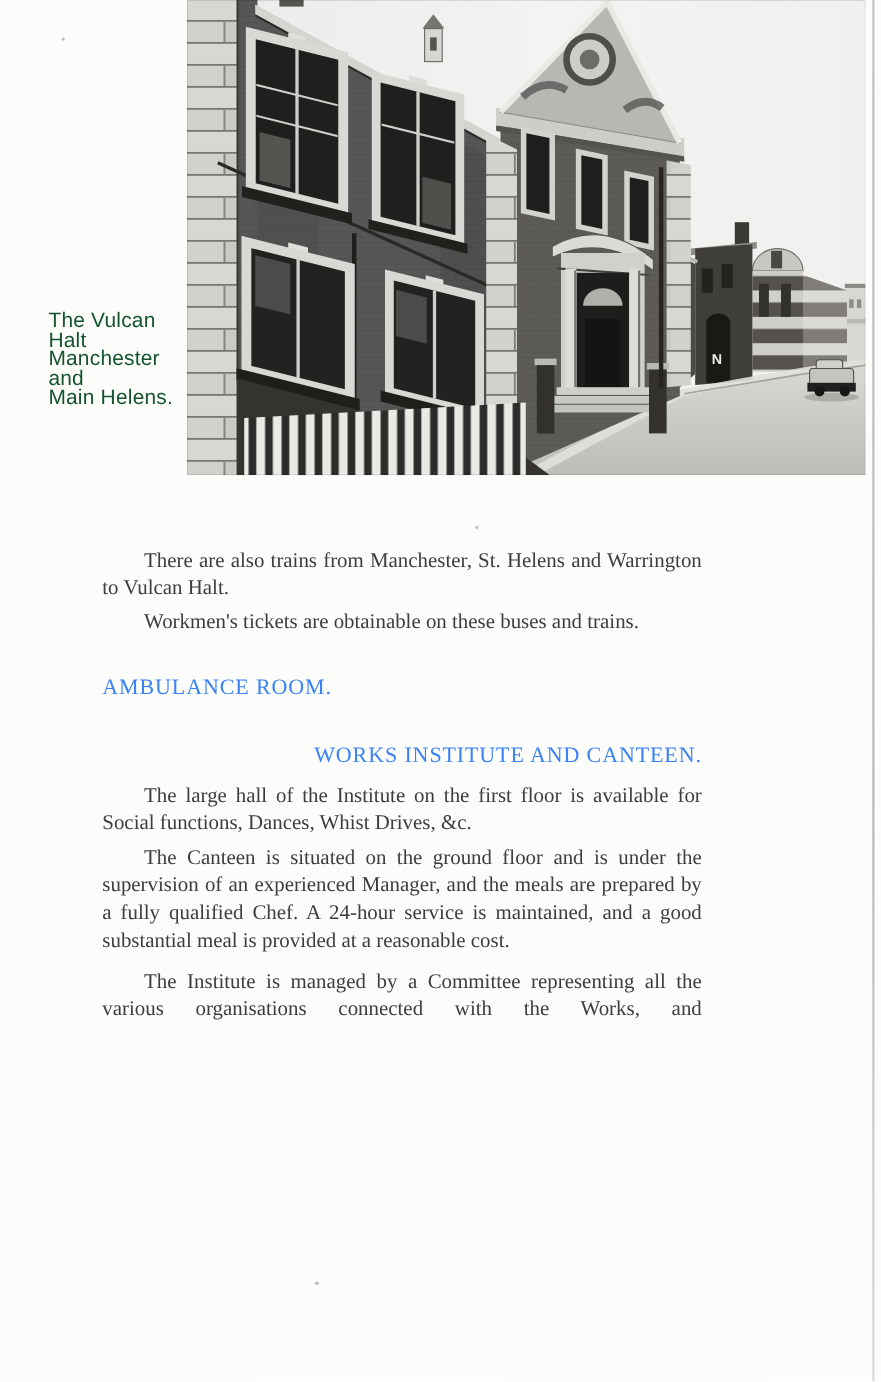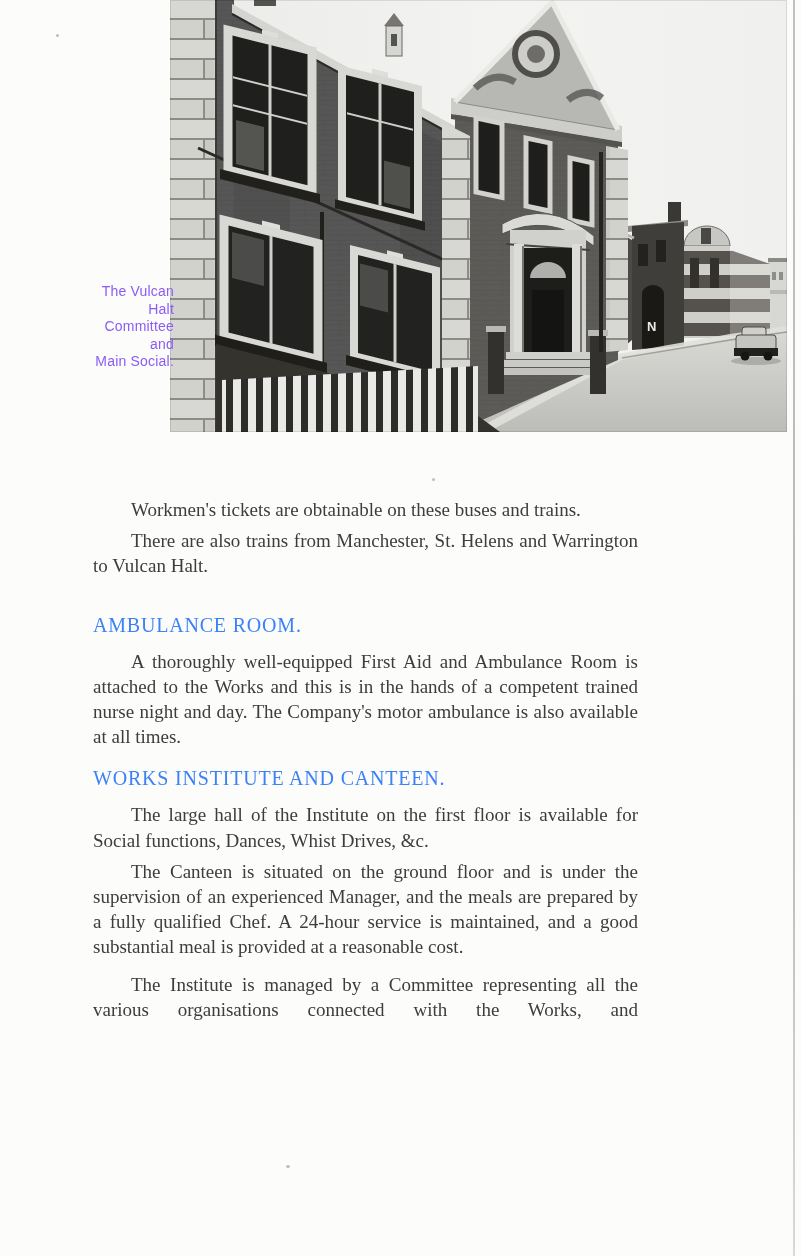--- a/index.html
+++ b/index.html
@@ -3,34 +3,34 @@
 <meta charset="utf-8">
 <style>
   html,body{margin:0;padding:0;background:#ffffff;}
   .page{
     position:relative;width:801px;height:1256px;background:#fcfcfa;
     font-family:"Liberation Serif",serif;overflow:hidden;
   }
   .photo{position:absolute;left:170px;top:0;width:617px;height:432px;overflow:hidden;}
   .caption{
     position:absolute;left:44px;top:283px;width:130px;
-    font-family:"Liberation Sans",sans-serif;font-size:14px;line-height:17.5px;
-    color:#8b5cf6;letter-spacing:.2px;text-align:right;
+    font-family:"Liberation Sans",sans-serif;font-size:19px;line-height:17.5px;
+    color:#14532d;letter-spacing:.2px;
   }
   .text-block{position:absolute;left:93px;top:497px;width:545px;color:#3d3d3d;}
   .para{
     font-size:19px;line-height:25.2px;text-align:justify;text-indent:38px;
     margin:0 0 6px 0;
   }
   .para.cont{text-align-last:justify;margin-top:12px;}
   .heading{
     font-size:20px;font-weight:normal;letter-spacing:.8px;line-height:26px;
     margin:33px 0 11px 0;color:#3b82f6;
   }
-  .heading.second{margin-top:16px;}
+  .heading.second{margin-top:36px;text-align:right;}
   .page-edge{
     position:absolute;left:793px;top:0;width:2px;height:1256px;
     background:linear-gradient(#c2c2c2,#b8b8b8 60%,#d9d9d9);
   }
   .speck{position:absolute;border-radius:50%;background:#8e8e8a;opacity:.55;}
   .speck.s1{left:56px;top:34px;width:3px;height:3px;}
   .speck.s2{left:432px;top:478px;width:3px;height:3px;}
   .speck.s3{left:286px;top:1165px;width:4px;height:3px;}
 </style>
 </head>
@@ -224,30 +224,29 @@
       <path d="M46,344 L300,410 L330,432 L46,432 Z" fill="#35332e"></path>
       <path d="M52,380 L308,366 L308,432 L52,432 Z" fill="url(#picket)"></path>
 
       <rect x="0.5" y="0.5" width="616" height="431" fill="none" stroke="rgba(0,0,0,0.10)"></rect>
     </svg>
   </div>
 
   <div class="caption">
     <div>The Vulcan</div>
     <div>Halt</div>
-    <div>Committee</div>
+    <div>Manchester</div>
     <div>and</div>
-    <div>Main Social.</div>
+    <div>Main Helens.</div>
   </div>
 
   <div class="text-block">
+    <p class="para">There are also trains from Manchester, St. Helens and Warrington to Vulcan Halt.</p>
     <p class="para">Workmen's tickets are obtainable on these buses and trains.</p>
-    <p class="para">There are also trains from Manchester, St. Helens and Warrington to Vulcan Halt.</p>
     <h2 class="heading">AMBULANCE ROOM.</h2>
-    <p class="para">A thoroughly well-equipped First Aid and Ambulance Room is attached to the Works and this is in the hands of a competent trained nurse night and day.  The Company's motor ambulance is also available at all times.</p>
     <h2 class="heading second">WORKS INSTITUTE AND CANTEEN.</h2>
     <p class="para">The large hall of the Institute on the first floor is available for Social functions, Dances, Whist Drives, &amp;c.</p>
     <p class="para">The Canteen is situated on the ground floor and is under the supervision of an experienced Manager, and the meals are prepared by a fully qualified Chef.  A 24-hour service is maintained, and a good substantial meal is provided at a reasonable cost.</p>
     <p class="para cont">The Institute is managed by a Committee representing all the various organisations connected with the Works, and</p>
   </div>
 
   <div class="page-edge"></div>
   <div class="speck s1"></div>
   <div class="speck s2"></div>
   <div class="speck s3"></div>

